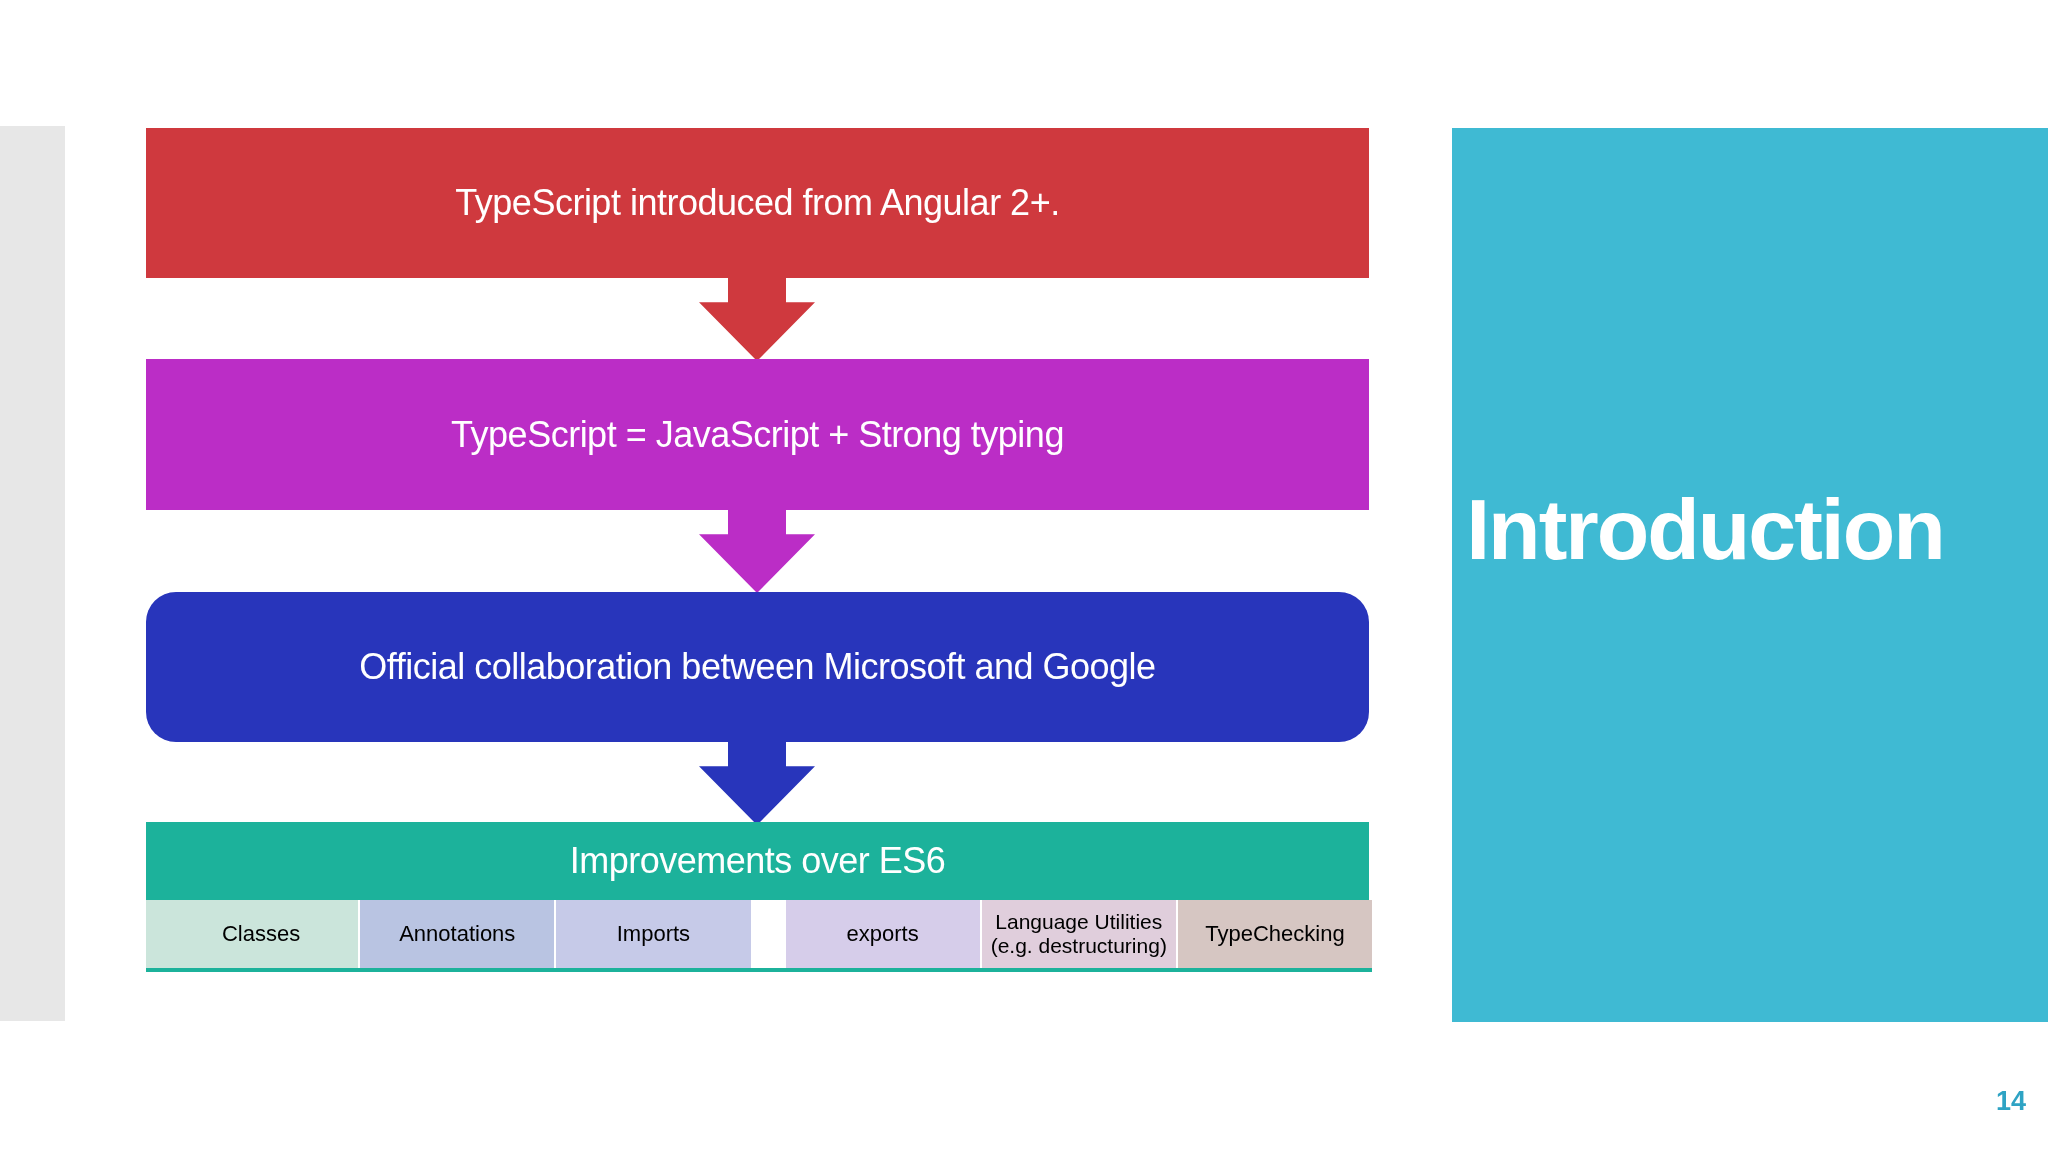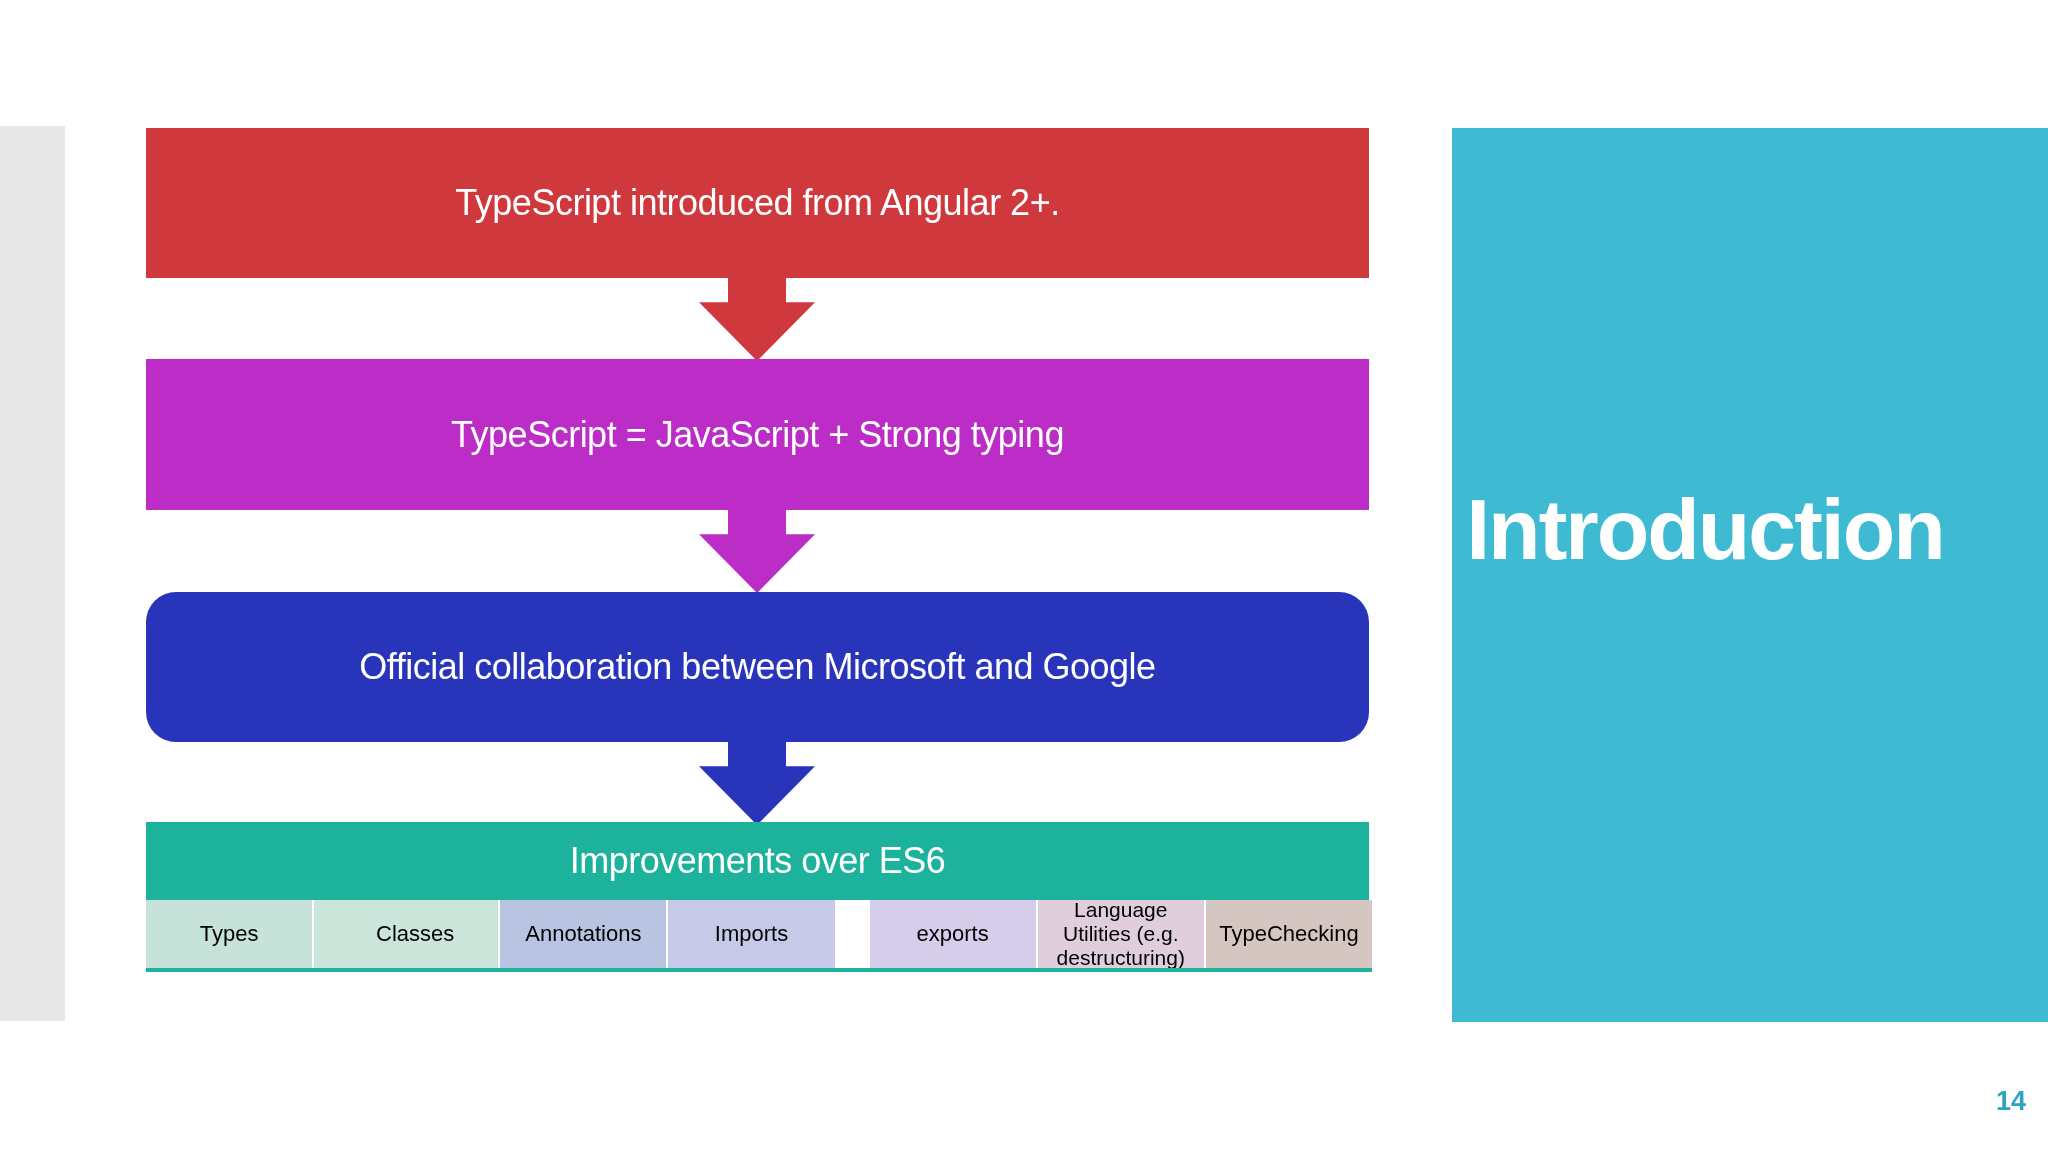--- a/index.html
+++ b/index.html
@@ -101,23 +101,20 @@
     <span>Official collaboration between Microsoft and Google</span>
   </div>
 
   <div class="down-arrow arrow-3"></div>
 
   <div class="flow-box box-teal">
     <span>Improvements over ES6</span>
   </div>
 
   <div class="features-row">
-    <div class="feature-cell cell-1">
-      <span>Types</span>
-    </div>
     <div class="feature-cell cell-2">
       <span>Classes</span>
     </div>
     <div class="feature-cell cell-3">
       <span>Annotations</span>
     </div>
     <div class="feature-cell cell-4">
       <span>Imports</span>
     </div>
     <div class="feature-cell cell-5">

